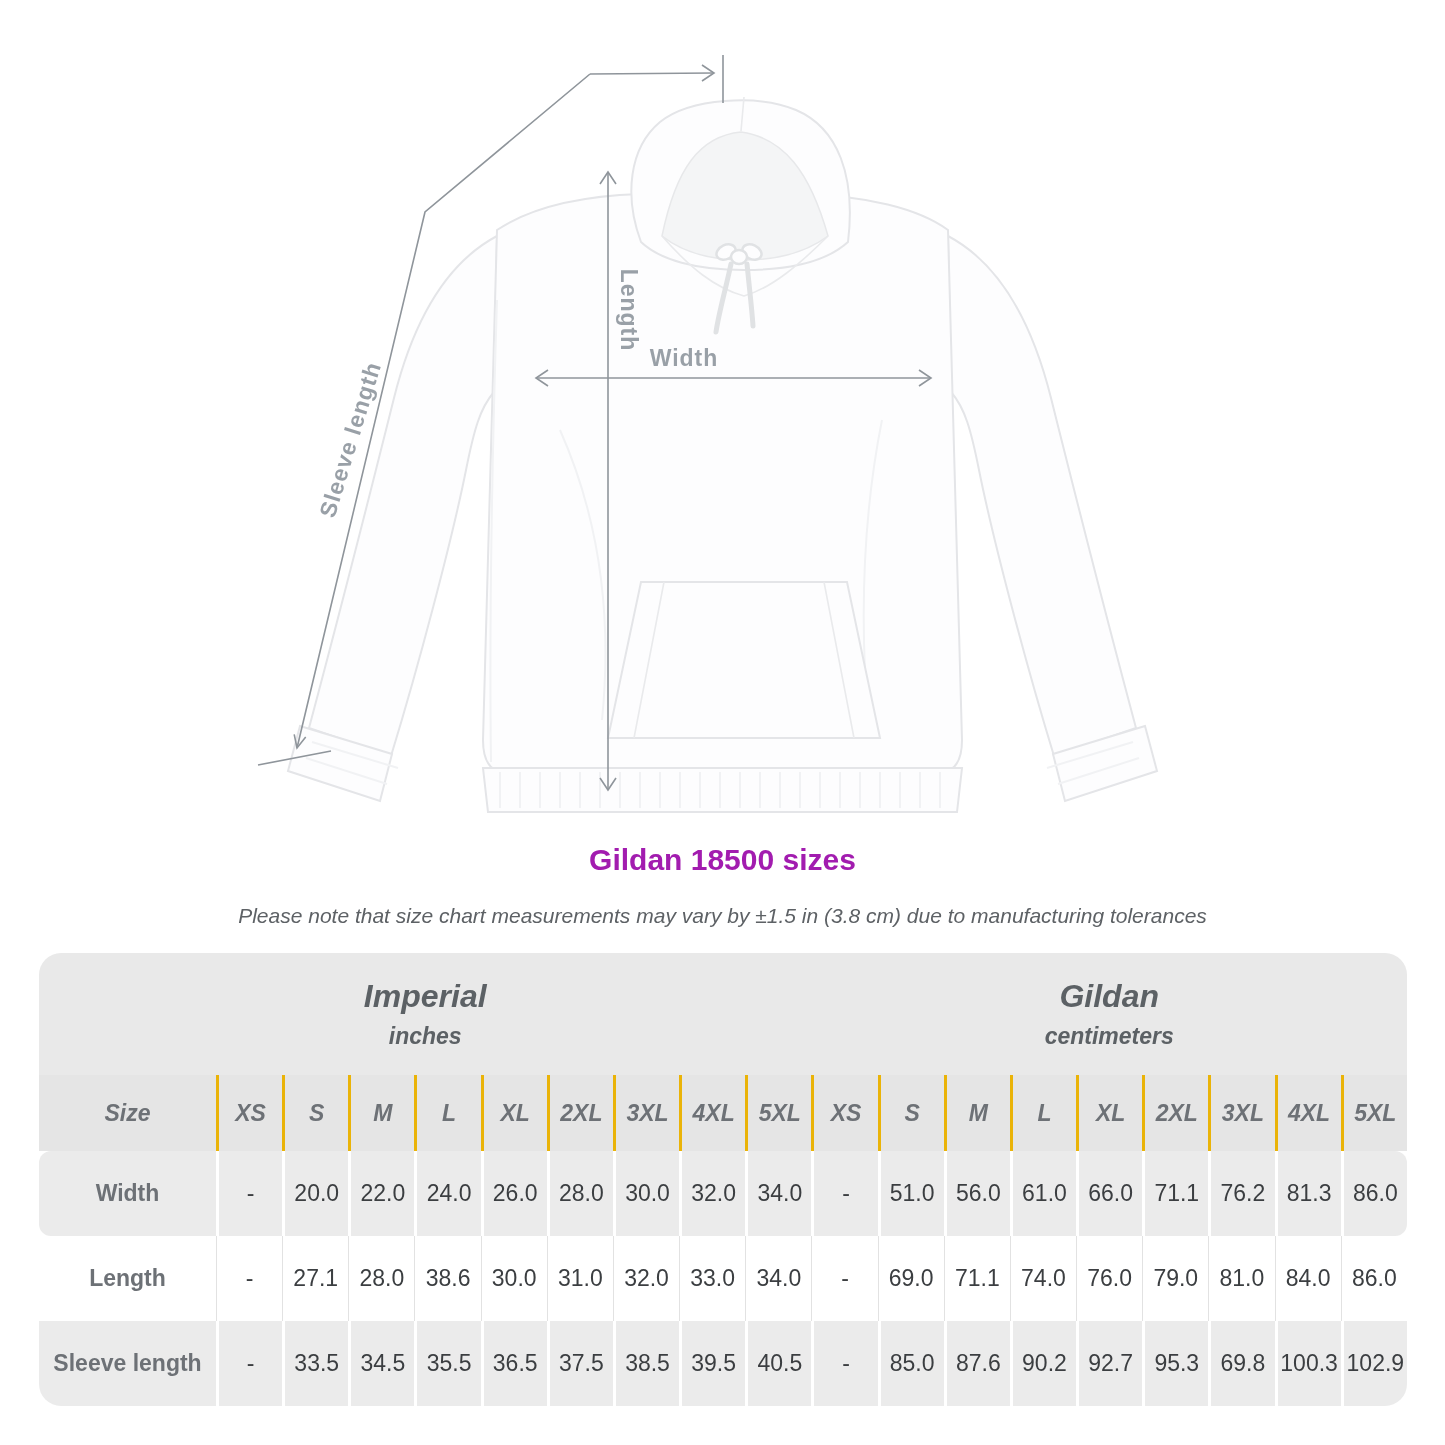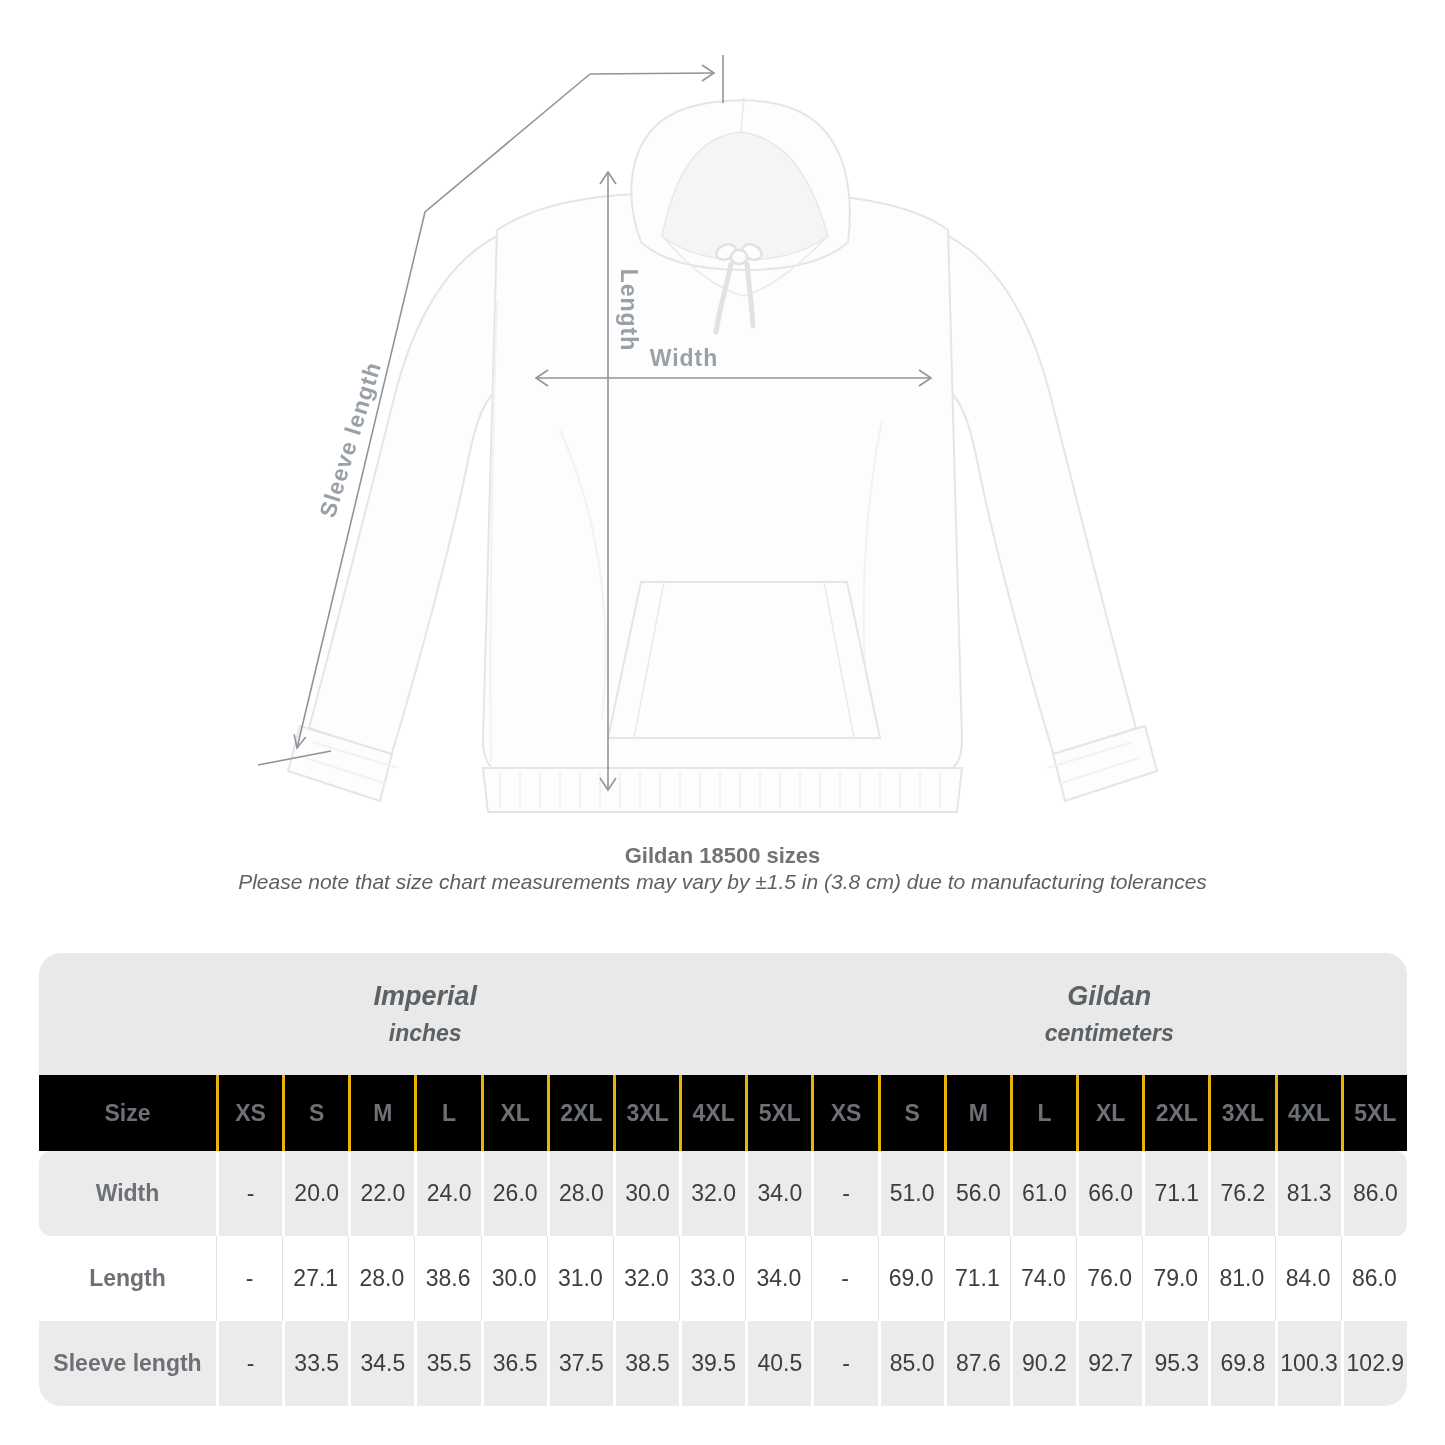--- a/index.html
+++ b/index.html
@@ -14,34 +14,34 @@
   .diagram{position:absolute;left:0;top:0;}
   .meas-line{stroke:#8f959b;stroke-width:1.6;fill:none;}
   .meas-label{fill:#99a0a7;font-weight:bold;font-size:23px;letter-spacing:1px;}
   .hoodie-outline{fill:#fdfdfe;stroke:#e4e5e8;stroke-width:2;}
   .hoodie-detail{fill:none;stroke:#e9eaec;stroke-width:1.6;}
   .hoodie-soft{fill:none;stroke:#f1f2f4;stroke-width:2;}
   .hood-inner{fill:#f4f5f6;stroke:#e7e8ea;stroke-width:1.5;}
   .string{fill:none;stroke:#e0e2e4;stroke-width:5;stroke-linecap:round;}
   
   .title-block{position:absolute;left:0;top:843px;width:1445px;text-align:center;}
-  .title-block h1{margin:0;font-size:22px;font-weight:bold;color:#737373;}
-  .subtitle{margin:1px 0 0 0;font-size:21px;font-style:italic;color:#5d6165;}
+  .title-block h1{margin:0;font-size:30px;font-weight:bold;color:#a21caf;}
+  .subtitle{margin:27px 0 0 0;font-size:21px;font-style:italic;color:#5d6165;}
   
   .table-wrap{
     position:absolute;left:39px;top:953px;width:1368px;
     border-radius:22px;overflow:hidden;
   }
   table{border-collapse:separate;border-spacing:0;table-layout:fixed;width:1368px;}
   col.label-col{width:177px;}
   th,td{padding:0 2px;text-align:center;vertical-align:middle;}
   .unit-row th{height:122px;background:#e9e9e9;vertical-align:middle;}
-  .unit-name{font-size:27px;font-weight:bold;font-style:italic;color:#5c6165;}
+  .unit-name{font-size:32px;font-weight:bold;font-style:italic;color:#5c6165;}
   .unit-sub{font-size:23px;font-style:italic;color:#5c6165;margin-top:8px;}
-  .size-row th{height:76px;background:#000000;font-size:23px;font-weight:bold;color:#6d7176;}
+  .size-row th{height:76px;background:#e5e5e5;font-size:23px;font-weight:bold;color:#6d7176;font-style:italic;}
   .size-row th + th{border-left:3px solid #eab308;}
   td{height:85px;font-size:23px;color:#3b3e41;}
   td.rowlabel{font-weight:bold;color:#6d7176;}
   tr.white td{background:#ffffff;}
   tr.white td + td{border-left:1px solid #e2e2e2;}
   tr.gray td{background:#ebebeb;}
   tr.gray td + td{border-left:3px solid #ffffff;}
   tr.gray.rounded td:first-child{border-top-left-radius:12px;border-bottom-left-radius:12px;}
   tr.gray.rounded td:last-child{border-top-right-radius:12px;border-bottom-right-radius:12px;}
 </style>

